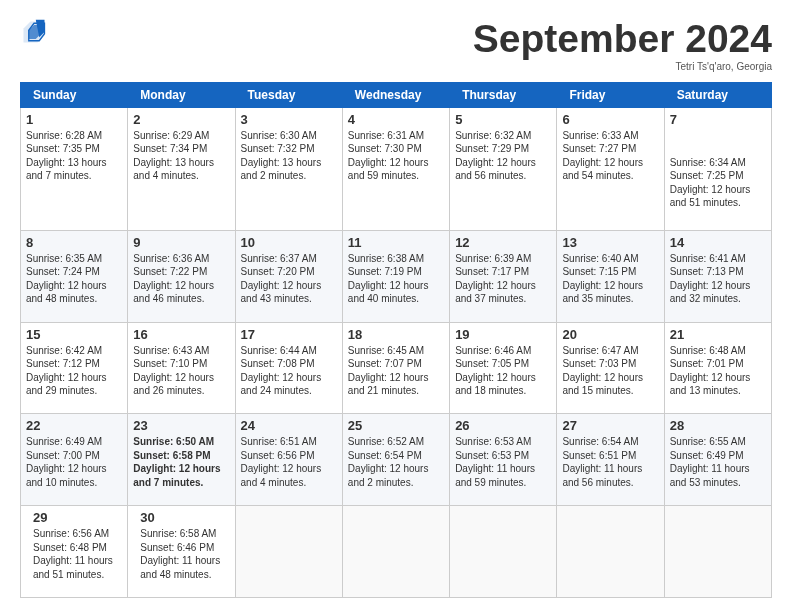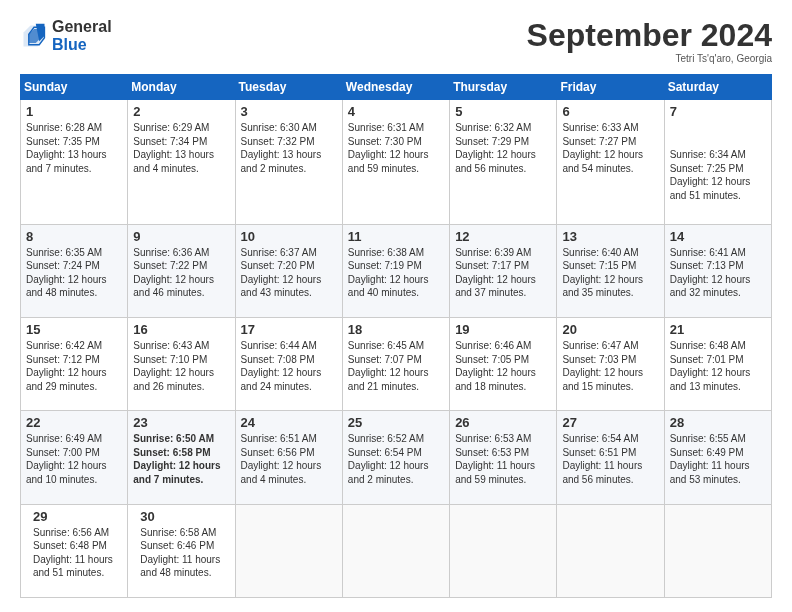--- a/index.html
+++ b/index.html
@@ -44,42 +44,42 @@
       color: #1565C0;
     }
     .logo-icon {
       width: 28px;
       height: 28px;
     }
     .title-block {
       text-align: right;
     }
     .month-title {
-      font-size: 32px;
+      font-size: 39px;
       font-weight: bold;
       color: #333;
       line-height: 1.1;
     }
     .subtitle {
       font-size: 10px;
       color: #555;
     }
     .calendar {
       flex: 1;
       border: 1px solid #ccc;
       border-collapse: collapse;
       width: 100%;
       table-layout: fixed;
     }
     .calendar th {
       background-color: #1565C0;
       color: #fff;
       font-size: 12px;
       font-weight: bold;
-      padding: 5px 3px;
+      padding: 5px 12px;
       text-align: left;
       border: 1px solid #1565C0;
     }
     .calendar td {
       vertical-align: top;
       padding: 4px 5px;
       border: 1px solid #ccc;
       font-size: 9.5px;
       color: #333;
       background: #fff;
@@ -112,24 +112,20 @@
 
 <div class="page">
   <div class="header">
     <div class="logo">
       <svg class="logo-icon" viewBox="0 0 32 32">
         <polygon points="20,4 28,4 28,20 20,28 12,28 4,28 4,12 12,4" fill="#1565C0" opacity="0.15"></polygon>
         <polygon points="22,6 28,6 28,18 22,26 16,26 10,26 10,14 16,6" fill="none" stroke="#1565C0" stroke-width="1.5"></polygon>
         <path d="M16,8 L24,8 L24,18 L18,24 L10,24 L10,14 Z" fill="#1565C0" opacity="0.7"></path>
         <polygon points="18,2 28,2 28,16 22,22" fill="#1565C0"></polygon>
       </svg>
-      <div class="logo-text">
-        <span class="logo-general">General</span>
-        <span class="logo-blue">Blue</span>
-      </div>
     </div>
     <div class="title-block">
       <div class="month-title">September 2024</div>
       <div class="subtitle">Tetri Ts'q'aro, Georgia</div>
     </div>
   </div>
 
   <table class="calendar">
     <thead>
       <tr>

